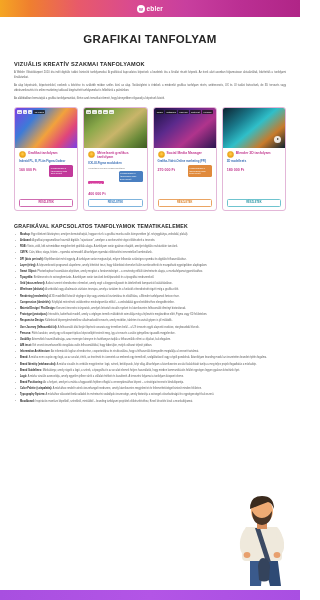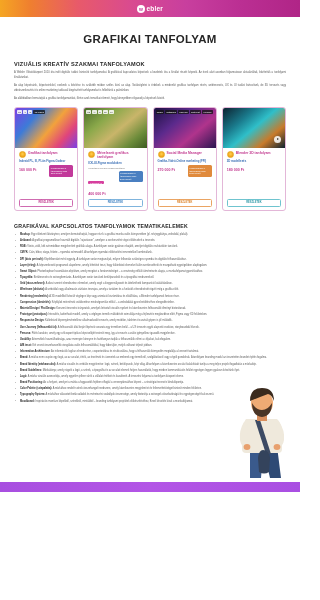--- a/index.html
+++ b/index.html
@@ -2,21 +2,21 @@
 <html lang="hu"><head>
 <meta charset="utf-8">
 <style>
   * { box-sizing: border-box; margin: 0; padding: 0; }
   html, body {
     width: 300px; height: 600px;
     font-family: "Liberation Sans", sans-serif;
     background: #ffffff;
     overflow: hidden;
   }
-  .page { position: relative; width: 300px; height: 492px; background:#fff; }
+  .page { position: relative; width: 300px; height: 600px; background:#fff; }
 
   
   .topbar {
     position: relative; height: 17px; width: 100%;
     background: linear-gradient(90deg,
         #f5a623 0%, #ef7f2f 10%, #e85a6a 26%,
         #d94a90 44%, #c83f9e 62%, #bb2f93 80%, #b02587 100%);
     display: flex; align-items: center; justify-content: center;
   }
   .logo { display: flex; align-items: center; gap: 1.5px; }

